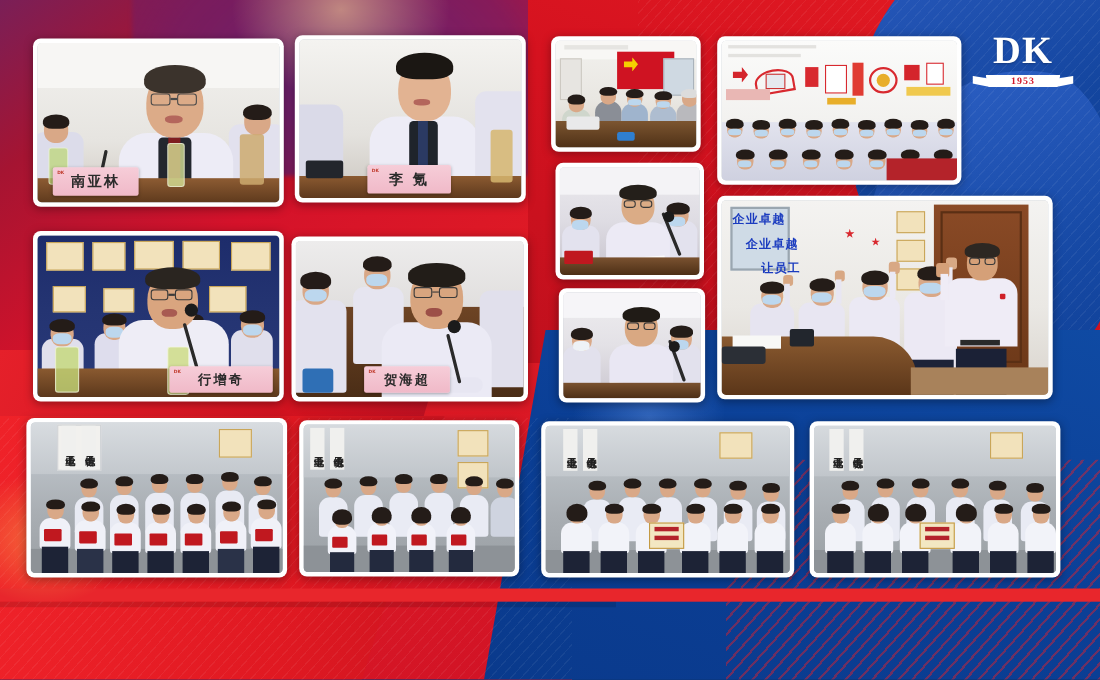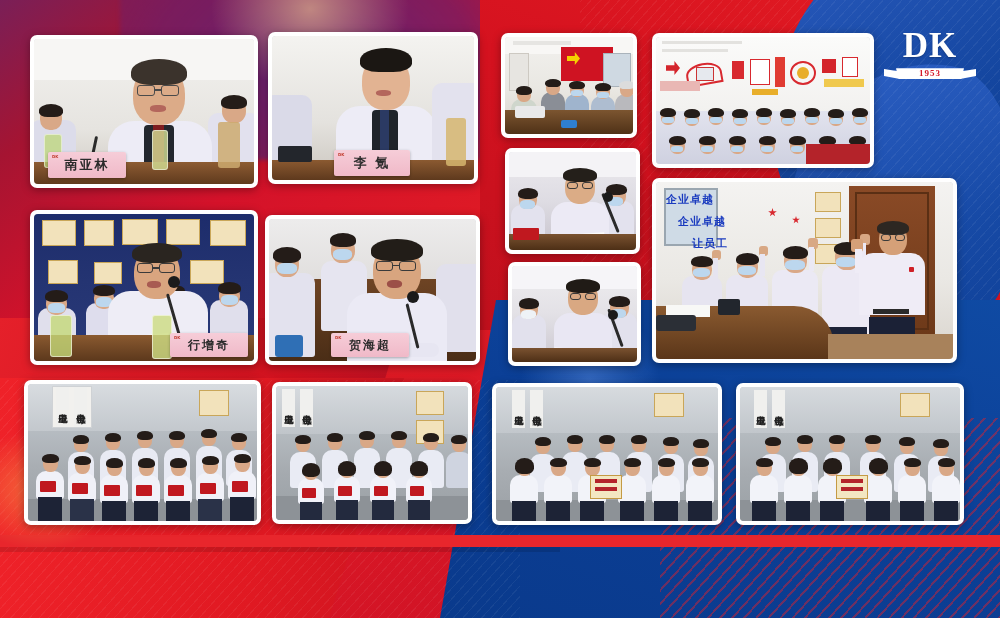--- a/index.html
+++ b/index.html
@@ -332,21 +332,21 @@
           <div style="position:absolute;left:39px;top:38px;width:14px;height:7px;background:#a85b52;border-radius:40%"></div>
 
           <div style="position:absolute;left:4px;top:92px;width:70px;height:40px;background:#fbfbfb;transform:rotate(-6deg)"></div>
         </div>
         <div class="mic" style="left:138px;bottom:24px;width:3px;height:44px;transform:rotate(-16deg)"></div>
         <div style="position:absolute;left:134px;top:62px;width:12px;height:12px;background:#1b1b1b;border-radius:50%"></div>
         <div class="desk" style="left:0;bottom:0;width:100%;height:26px;background:linear-gradient(180deg,#8a5a30,#5c381c)"></div>
         <div style="position:absolute;left:16px;bottom:4px;width:22px;height:42px;background:rgba(196,216,120,.8);border-radius:3px;border:1px solid rgba(255,255,255,.55)"></div>
         <div style="position:absolute;left:118px;bottom:2px;width:20px;height:44px;background:rgba(205,220,130,.82);border-radius:3px;border:1px solid rgba(255,255,255,.55)"></div>
       </div>
-      <div class="nameplate" style="right:6px;bottom:4px;width:78px;height:24px;font-size:12px">
+      <div class="nameplate" style="right:6px;bottom:4px;width:94px;height:24px;font-size:12px">
         <span class="dk">DK</span>
         <span>行增奇</span>
       </div>
     </div>
   </div>
 
   <div class="photo" style="left:265px; top:215px; width:215px; height:150px;">
     <div class="inner">
       <div class="scene">
         <div class="wall" style="background:linear-gradient(180deg,#edecec 0%,#e0dedd 45%,#b9ada4 100%)"></div>

